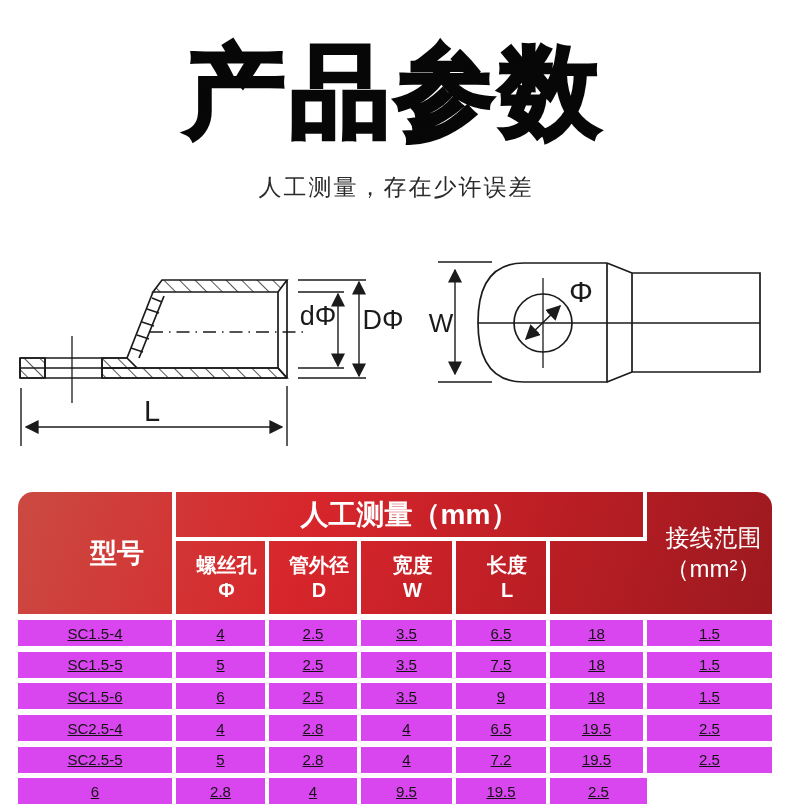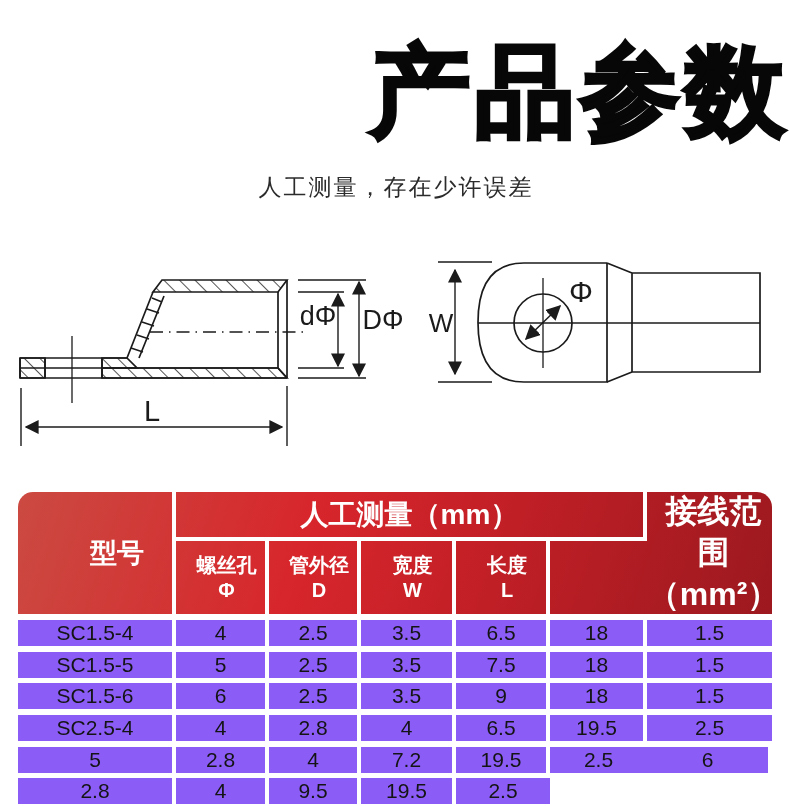--- a/index.html
+++ b/index.html
@@ -1,21 +1,21 @@
 <!DOCTYPE html>
 <html><head>
 <meta charset="utf-8">
 <style>
   * { margin:0; padding:0; box-sizing:border-box; }
   html,body { width:790px; height:806px; background:#fff; overflow:hidden;
               font-family:"Liberation Sans","DejaVu Sans",sans-serif; position:relative; }
 
   .page-title{
     position:absolute; top:34px; left:0; width:790px;
-    text-align:right; font-size:100px; font-weight:bold; line-height:1.15;
+    text-align:center; font-size:100px; font-weight:bold; line-height:1.15;
     letter-spacing:5px; color:#070707; -webkit-text-stroke:3.5px #070707;
   }
   .subtitle{
     position:absolute; top:172px; left:1px; width:790px;
     text-align:center; font-size:23px; color:#2b2b2b; letter-spacing:2px;
   }
 
   .diagram-svg{ position:absolute; top:240px; left:0; }
   .diagram-svg text{ font-family:"Liberation Sans","DejaVu Sans",sans-serif; fill:#1b1b1b; }
 
@@ -26,33 +26,34 @@
     grid-template-rows:49px 73px;
     background:linear-gradient(108deg,#cb4a41 0%,#d7262c 38%,#c62027 58%,#9c191f 100%);
     border-radius:15px 15px 0 0; overflow:hidden;
     color:#fff; text-align:center;
   }
   .thead .cell{ display:flex; flex-direction:column; align-items:center; justify-content:center; }
   .c-model{ grid-row:1/3; grid-column:1; border-right:4px solid #fff; font-size:27px; font-weight:bold;margin-left:44px; }
   .c-group{ grid-row:1; grid-column:2/7; border-right:4px solid #fff; border-bottom:4px solid #fff;
             font-size:28px; font-weight:bold; }
   .c-sub{ grid-row:2; border-right:4px solid #fff; font-size:20px; font-weight:bold; line-height:1.25;margin-left:12px; }
-  .c-range{ grid-row:1/3; grid-column:7; font-size:32px; font-weight:bold; line-height:1.3;margin-left:8px; }
+  .c-range{ grid-row:1/3; grid-column:7; font-size:24px; font-weight:normal; line-height:1.3;margin-left:8px; }
 
   .tbody{
     margin-top:6px;
     display:grid;
     grid-template-columns:158px 93px 92px 95px 94px 97px 125px;
     grid-auto-rows:26px;
     row-gap:5.7px;
   }
   .tbody .td{
-    background:#8b5cf6; color:#141414; font-size:21px;
+    background:#d946ef; color:#141414; font-size:15px;
     display:flex; align-items:center; justify-content:center;
     border-right:4px solid #fff;
+    text-decoration:underline;
   }
   .tbody .td.last{ border-right:none;text-align:center; }
 </style>
 </head>
 <body>
 
 <h1 class="page-title">产品参数</h1>
 <p class="subtitle">人工测量，存在少许误差</p>
 
 <svg class="diagram-svg" width="790" height="215" viewBox="0 0 790 215">
@@ -166,20 +167,21 @@
     <div class="td last">1.5</div>
 
     <div class="td">SC2.5-4</div>
     <div class="td">4</div>
     <div class="td">2.8</div>
     <div class="td">4</div>
     <div class="td">6.5</div>
     <div class="td">19.5</div>
     <div class="td last">2.5</div>
 
+    <div class="td">SC2.5-5</div>
     <div class="td">5</div>
     <div class="td">2.8</div>
     <div class="td">4</div>
     <div class="td">7.2</div>
     <div class="td">19.5</div>
     <div class="td last">2.5</div>
 
     <div class="td">6</div>
     <div class="td">2.8</div>
     <div class="td">4</div>

